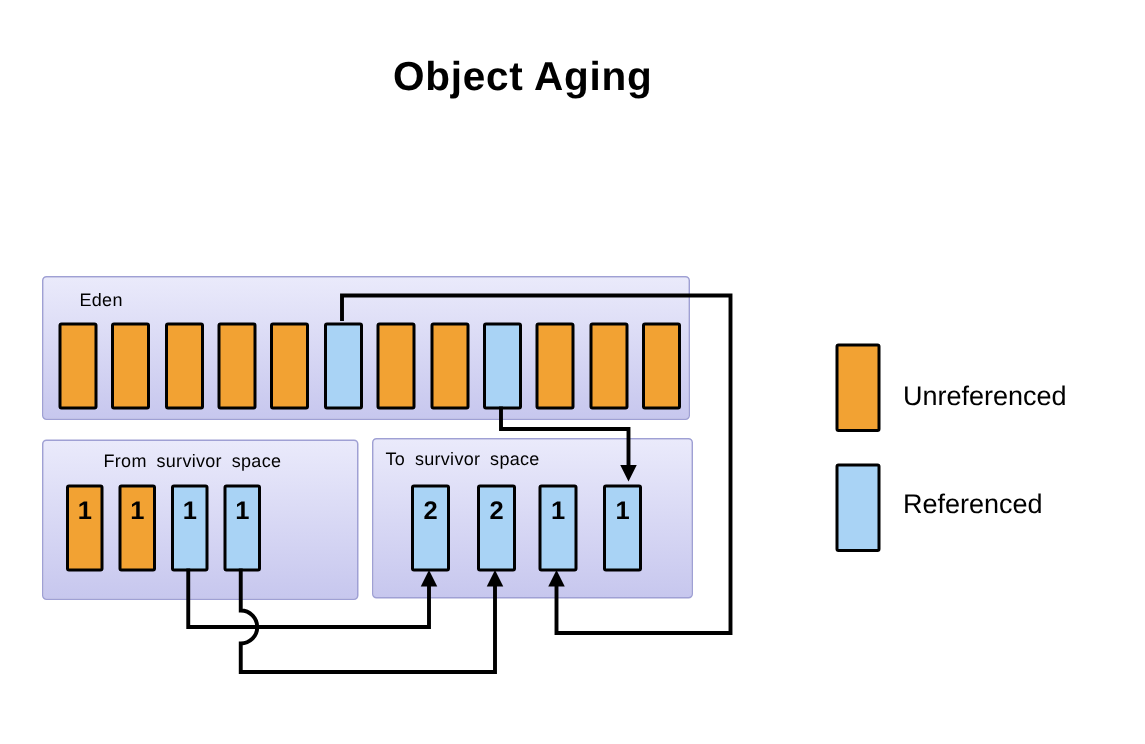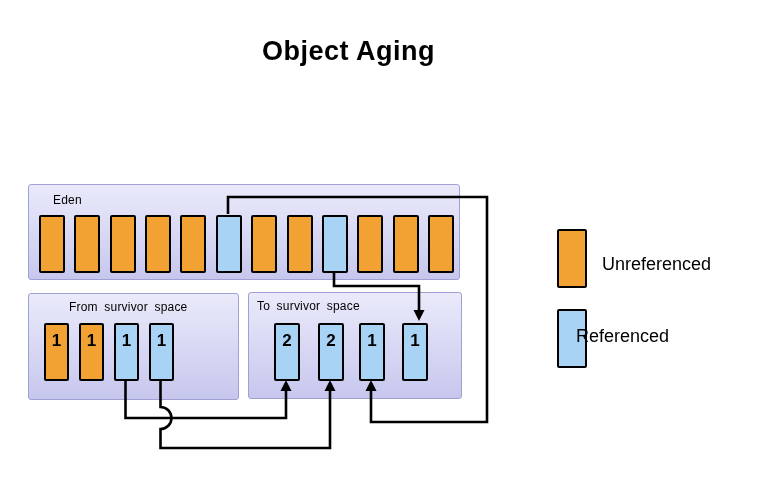--- a/index.html
+++ b/index.html
@@ -86,21 +86,21 @@
         <div class="block referenced" style="left: 69px; top: 30px; width: 26px; height: 58px;">2</div>
         <div class="block referenced" style="left: 110px; top: 30px; width: 26px; height: 58px;">1</div>
         <div class="block referenced" style="left: 153px; top: 30px; width: 26px; height: 58px;">1</div>
       </div>
   </div>
 
   <div>
     <div class="legend-swatch unreferenced" style="left:557px; top:229px;"></div>
     <div class="legend-label" style="left:602px; top:254px;">Unreferenced</div>
     <div class="legend-swatch referenced" style="left:557px; top:309px;"></div>
-    <div class="legend-label" style="left:576px; top:326px;">Referenced</div>
+    <div class="legend-label" style="left:602px; top:326px;">Referenced</div>
   </div>
 
   <svg id="connectors" width="763" height="496" viewBox="0 0 763 496">
     <g>
       <path d="M 228 214 L 228 197 L 487 197 L 487 422 L 371 422 L 371 384"></path>
       <polygon points="371,380 365.5,391 376.5,391"></polygon>
     </g>
     <g>
       <path d="M 334 271 L 334 286 L 419 286 L 419 312"></path>
       <polygon points="419,321 413.5,310 424.5,310"></polygon>

